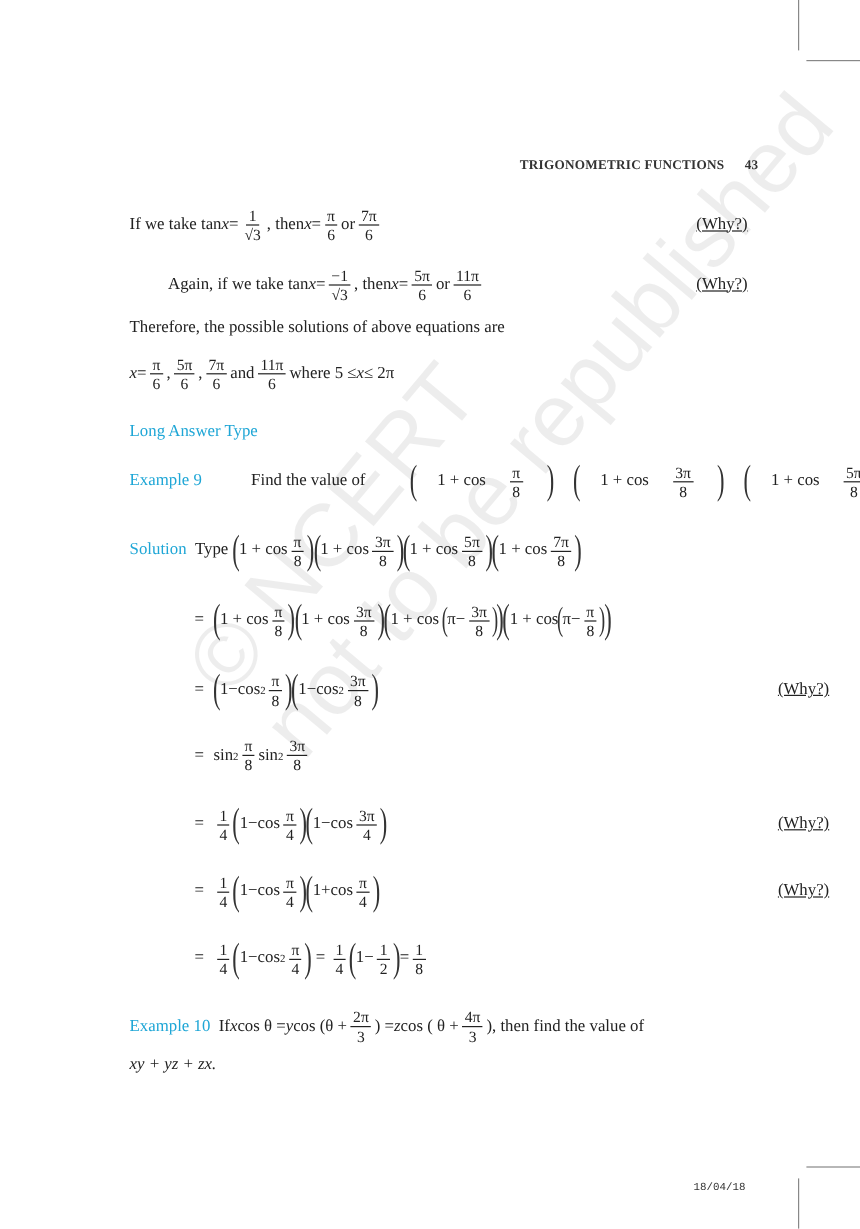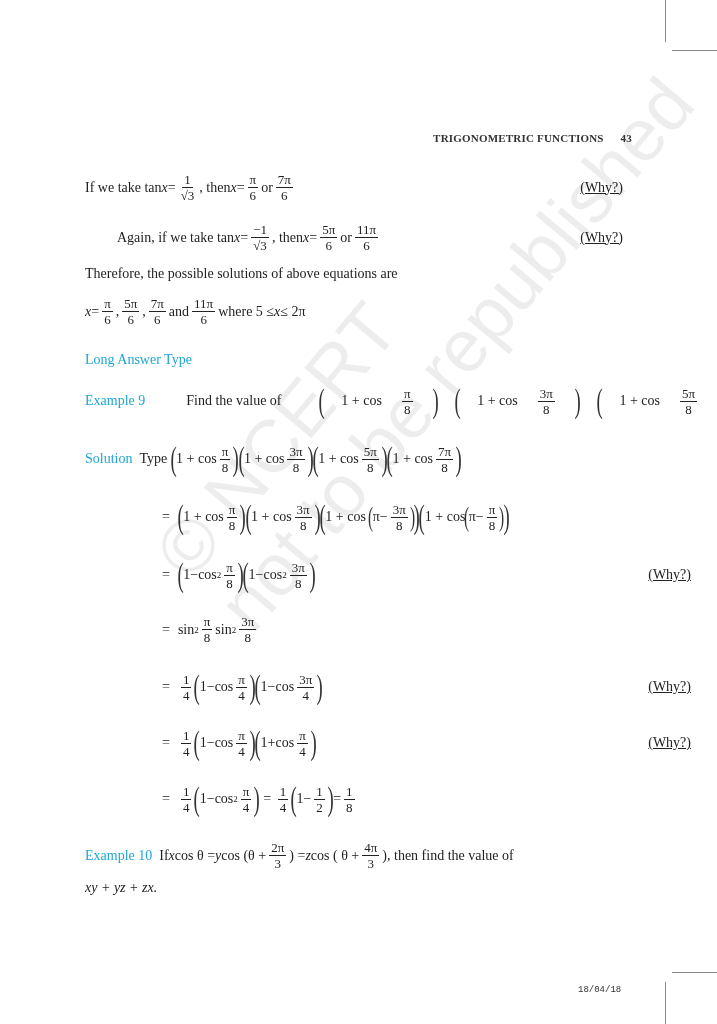--- a/index.html
+++ b/index.html
@@ -1,21 +1,21 @@
 <!DOCTYPE html>
 <html><head>
 <meta charset="utf-8">
 <style>
   html, body { margin:0; padding:0; background:#ffffff; }
   body { width:717px; height:1024px; position:relative; overflow:hidden;
          font-family:"Liberation Serif", "DejaVu Serif", serif; color:#222; }
   .crop { position:absolute; background:#888; }
   .header { position:absolute; top:132px; right:85px; font-size:11px; letter-spacing:0.2px; color:#333;font-weight:bold; }
   .header .pg { margin-left:14px; }
-  .line { position:absolute; left:85px; right:94px; display:flex; align-items:center; font-size:14px; white-space:nowrap; }
+  .line { position:absolute; left:108px; right:94px; display:flex; align-items:center; font-size:14px; white-space:nowrap; }
   .why { position:absolute; right:0;text-decoration:underline; }
   .it { font-style:italic; }
   .frac { display:inline-flex; flex-direction:column; align-items:center; vertical-align:middle; margin:0 3px; font-size:13px; line-height:15px; font-family:"Liberation Serif", serif; }
   .frac .num { border-bottom:1px solid #222; padding:0 2px; }
   .frac .den { padding:0 2px; }
   .paren { font-size:34px; font-weight:100; transform:scaleX(0.55); display:inline-block; line-height:1; color:#333; margin:0 -3px; }
   .paren.sm { font-size:28px; }
   .blue { color:#1ea6d6; font-weight:normal; }
   .sup { font-size:9px; vertical-align:super; }
   .eq { margin-right:8px; }

